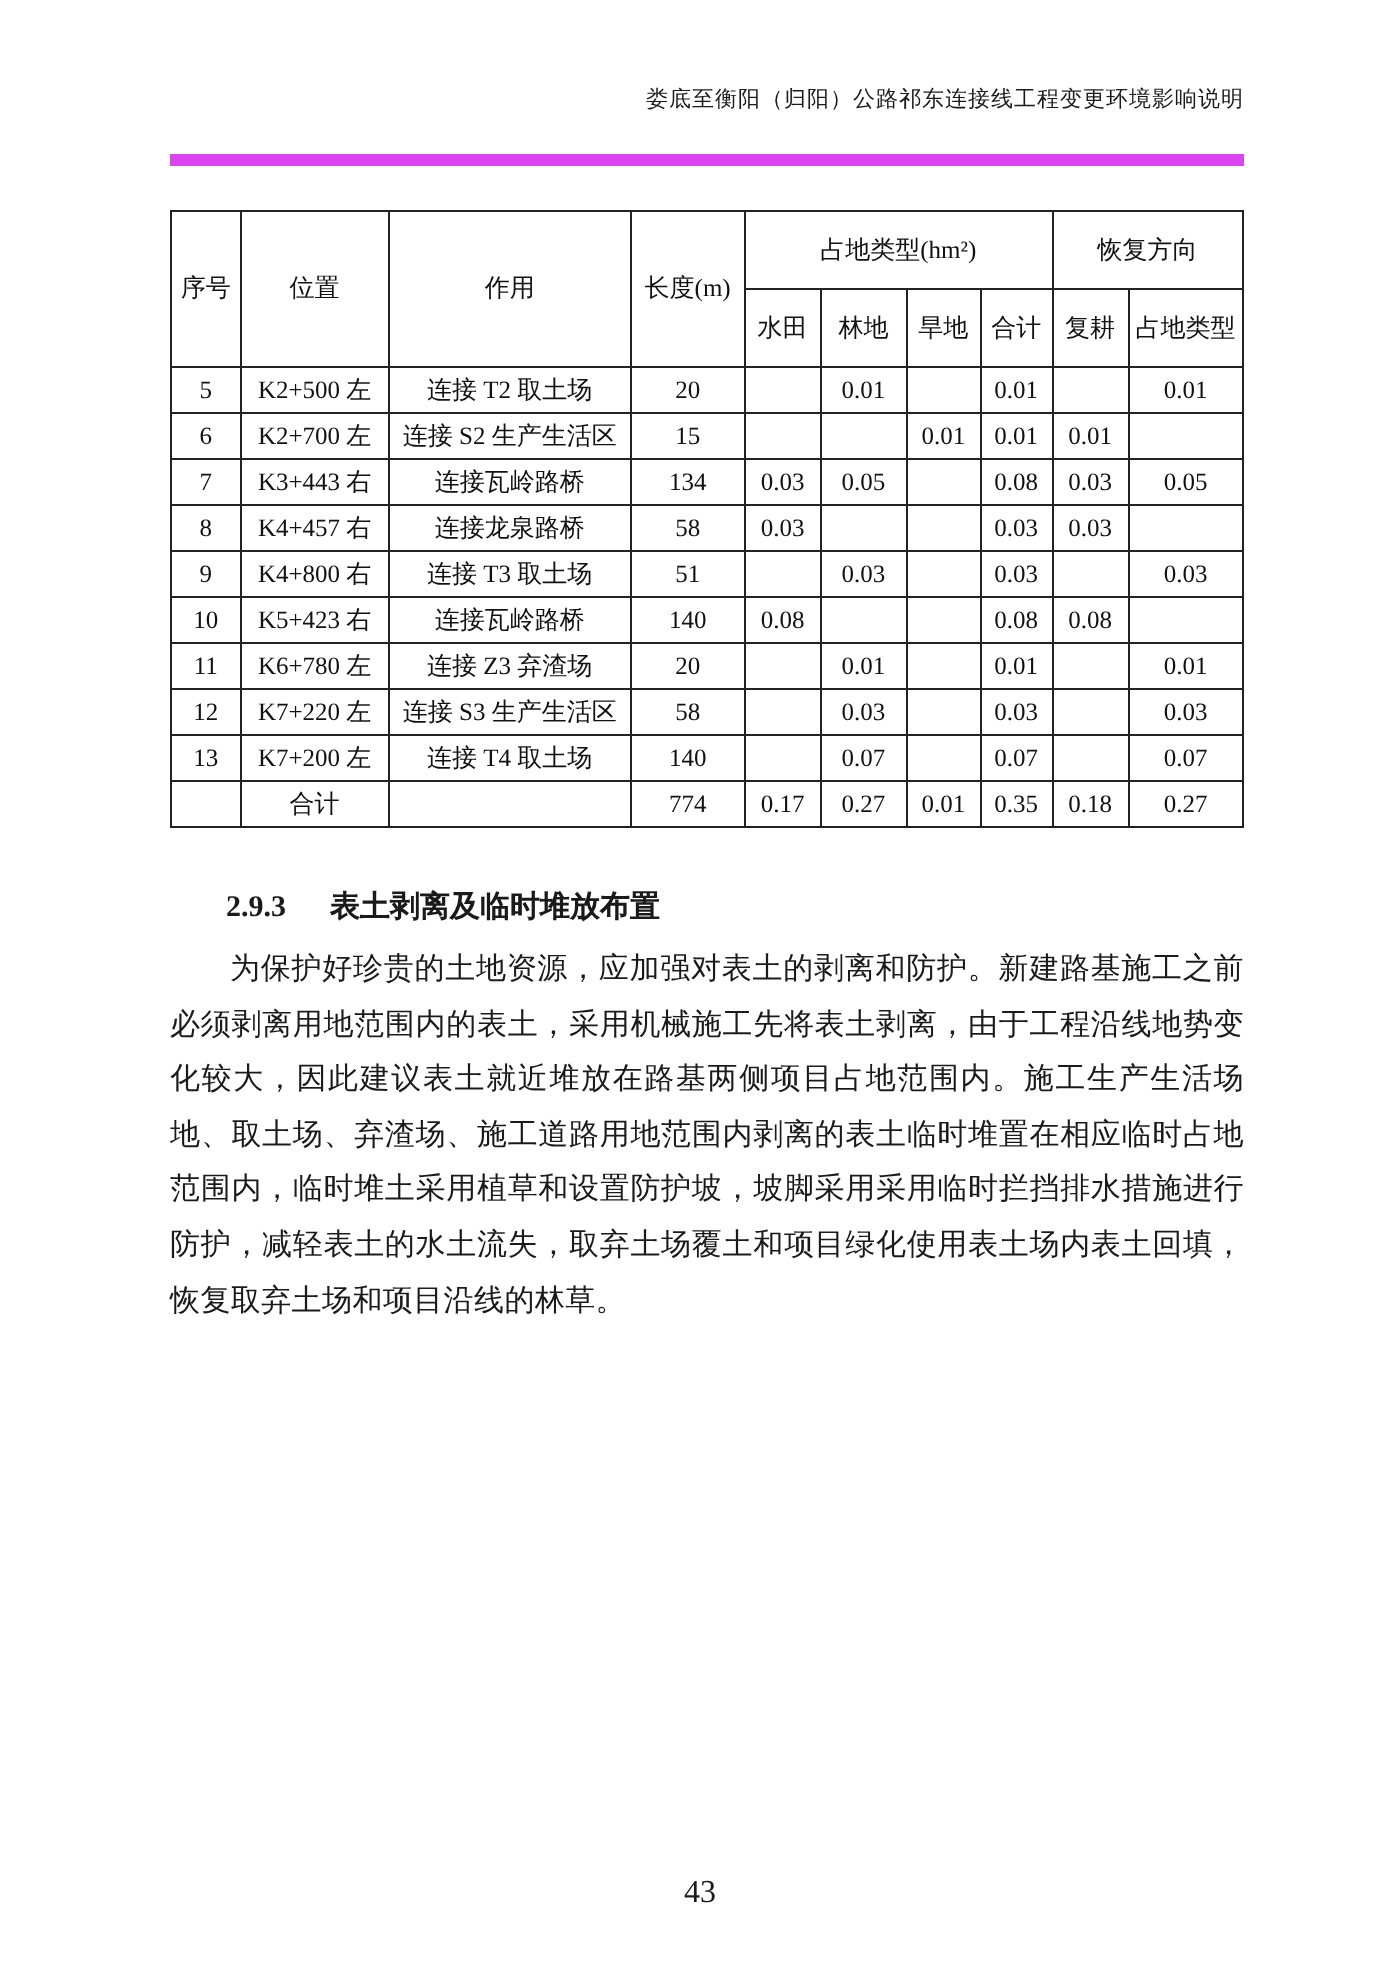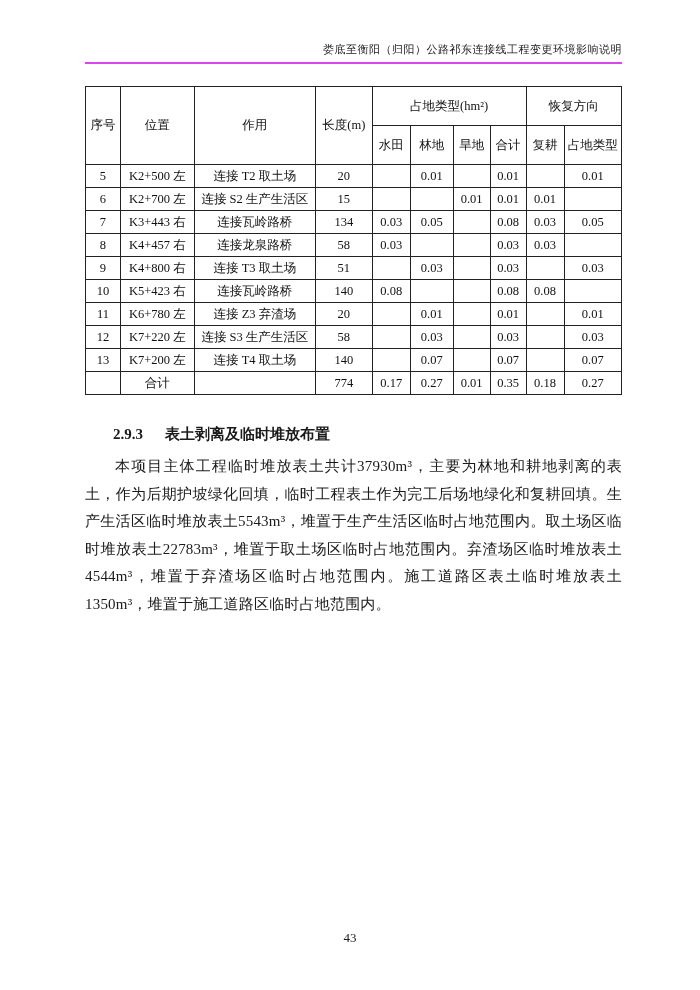--- a/index.html
+++ b/index.html
@@ -9,22 +9,22 @@
     font-family: "Liberation Serif", "DejaVu Serif", serif;
     color: #1a1a1a;
     position: relative;
     overflow: hidden;
   }
   .page-header {
     margin: 42px 78px 0 85px;
     text-align: right;
     font-size: 11px;
     letter-spacing: 0.5px;
-    padding-bottom: 5px;
-    border-bottom: 2px solid #d946ef;
+    padding-bottom: 20px;
+    border-bottom: 6px solid #d946ef;
   }
   .content { margin: 0 78px 0 85px; }
 
   table.land-table {
     width: 100%;
     margin-top: 22px;
     border-collapse: collapse;
     table-layout: fixed;
     font-size: 12.5px;
     text-align: center;
@@ -53,24 +53,24 @@
     margin-top: 9px;
     font-size: 15px;
     line-height: 27.6px;
     text-align: justify;
     text-indent: 2em;
     letter-spacing: 0.2px;
   }
 
   .page-footer {
     position: absolute;
-    bottom: 44px; left: 0;
+    bottom: 34px; left: 0;
     width: 100%;
     text-align: center;
-    font-size: 13px;
+    font-size: 16px;
   }
 </style>
 </head>
 <body>
 
 <div class="page-header">
   <span>娄底至衡阳（归阳）公路祁东连接线工程变更环境影响说明</span>
 </div>
 
 <div class="content">
@@ -227,19 +227,19 @@
         <td>0.18</td>
         <td>0.27</td>
       </tr>
     </tbody>
   </table>
 
   <div class="section-heading">
     <span class="sec-num">2.9.3</span><span>表土剥离及临时堆放布置</span>
   </div>
 
-  <p class="body-para">本项目主体工程临时堆放表土共计37930m³，主要为林地和耕地剥离的表土，作为后期护坡绿化回填，临时工程表土作为完工后场地绿化和复耕回填。生产生活区临时堆放表土5543m³，堆置于生产生活区临时占地范围内。取土场区临时堆放表土22783m³，堆置于取土场区临时占地范围内。弃渣场区临时堆放表土4544m³，堆置于弃渣场区临时占地范围内。施工道路区表土临时堆放表土1350m³，堆置于施工道路区临时占地范围内。</p>
+  <p class="body-para">为保护好珍贵的土地资源，应加强对表土的剥离和防护。新建路基施工之前必须剥离用地范围内的表土，采用机械施工先将表土剥离，由于工程沿线地势变化较大，因此建议表土就近堆放在路基两侧项目占地范围内。施工生产生活场地、取土场、弃渣场、施工道路用地范围内剥离的表土临时堆置在相应临时占地范围内，临时堆土采用植草和设置防护坡，坡脚采用采用临时拦挡排水措施进行防护，减轻表土的水土流失，取弃土场覆土和项目绿化使用表土场内表土回填，恢复取弃土场和项目沿线的林草。</p>
 
 </div>
 
 <div class="page-footer">
   <span>43</span>
 </div>
 
 </body></html>

